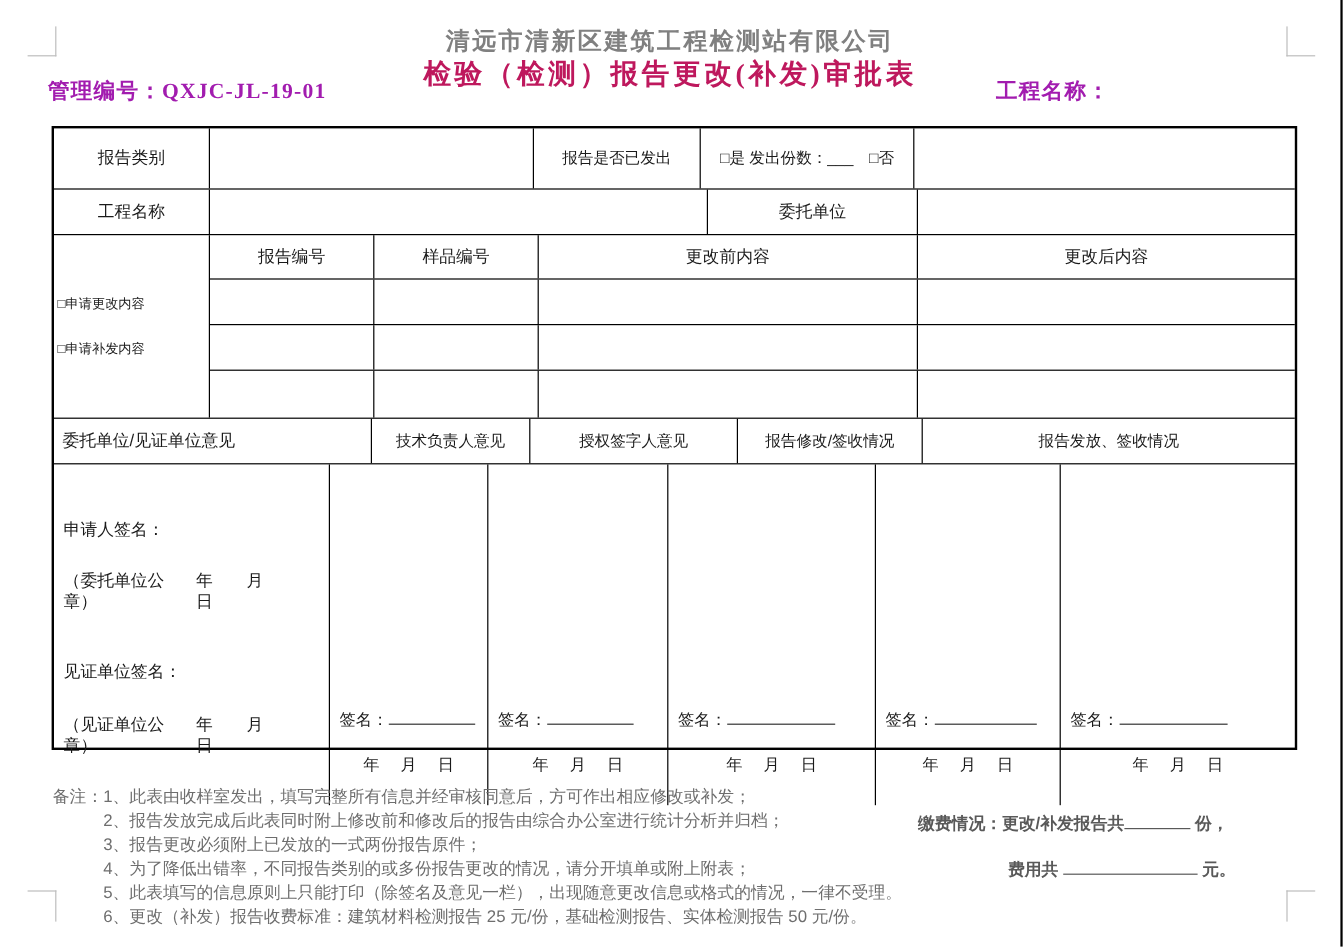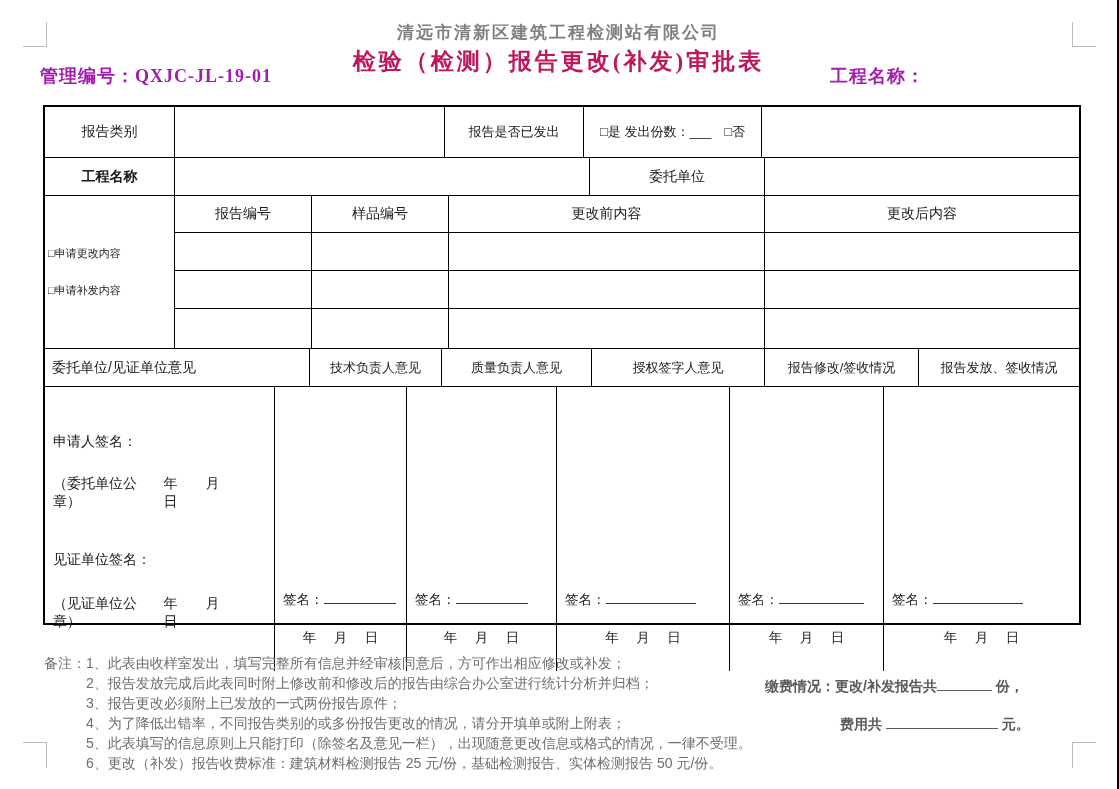--- a/index.html
+++ b/index.html
@@ -6,21 +6,21 @@
   html,body { background:#ffffff; }
   .page {
     position:relative; width:1119px; height:789px; background:#ffffff;
     font-family:"Liberation Sans", sans-serif; color:#1a1a1a; overflow:hidden;
     border-right:2px solid #000;
   }
   
   .company {
     position:absolute; top:21px; left:0; width:100%; text-align:center;
     font-family:"Liberation Serif", serif; font-weight:bold;
-    font-size:17px; letter-spacing:2px; color:#808080;
+    font-size:20px; letter-spacing:2px; color:#808080;
   }
   .form-title {
     position:absolute; top:46px; left:0; width:100%; text-align:center;
     font-family:"Liberation Serif", serif; font-weight:bold;
     font-size:23px; letter-spacing:3px; color:#be185d;
   }
   .meta-line {
     position:absolute; top:64px; left:0; width:100%; height:18px;
     font-family:"Liberation Serif", serif; font-weight:bold; font-size:18px; color:#a21caf;
   }
@@ -99,21 +99,21 @@
   <div class="form-table">
 
     <div class="r row1">
       <div class="c" style="width:130px;">报告类别</div>
       <div class="c" style="width:270px;"></div>
       <div class="c small" style="width:139px;">报告是否已发出</div>
       <div class="c small" style="width:178px;">□是 发出份数：___　□否</div>
     </div>
 
     <div class="r row2">
-      <div class="c" style="width:130px;font-weight:bold;">工程名称</div>
+      <div class="c" style="width:130px;">工程名称</div>
       <div class="c" style="width:415px;"></div>
       <div class="c" style="width:175px;">委托单位</div>
       <div class="c last"></div>
     </div>
 
     <div class="r mid">
       <div class="req-col">
         <div>□申请更改内容</div>
         <div>□申请补发内容</div>
       </div>
@@ -141,21 +141,20 @@
           <div class="c" style="width:137px;"></div>
           <div class="c" style="width:316px;"></div>
           <div class="c last"></div>
         </div>
       </div>
     </div>
 
     <div class="r oph">
       <div class="c left-al" style="width:265px;">委托单位/见证单位意见</div>
       <div class="c small" style="width:132px;">技术负责人意见</div>
-      <div class="c small" style="width:150px;">质量负责人意见</div>
       <div class="c small" style="width:173px;">授权签字人意见</div>
       <div class="c small" style="width:154px;">报告修改/签收情况</div>
       <div class="c last small">报告发放、签收情况</div>
     </div>
 
     <div class="r last-row">
       <div class="c leftsig" style="width:230px;">
         <div class="ln1">申请人签名：</div>
         <div class="sealline">
           <span>（委托单位公章）</span>

